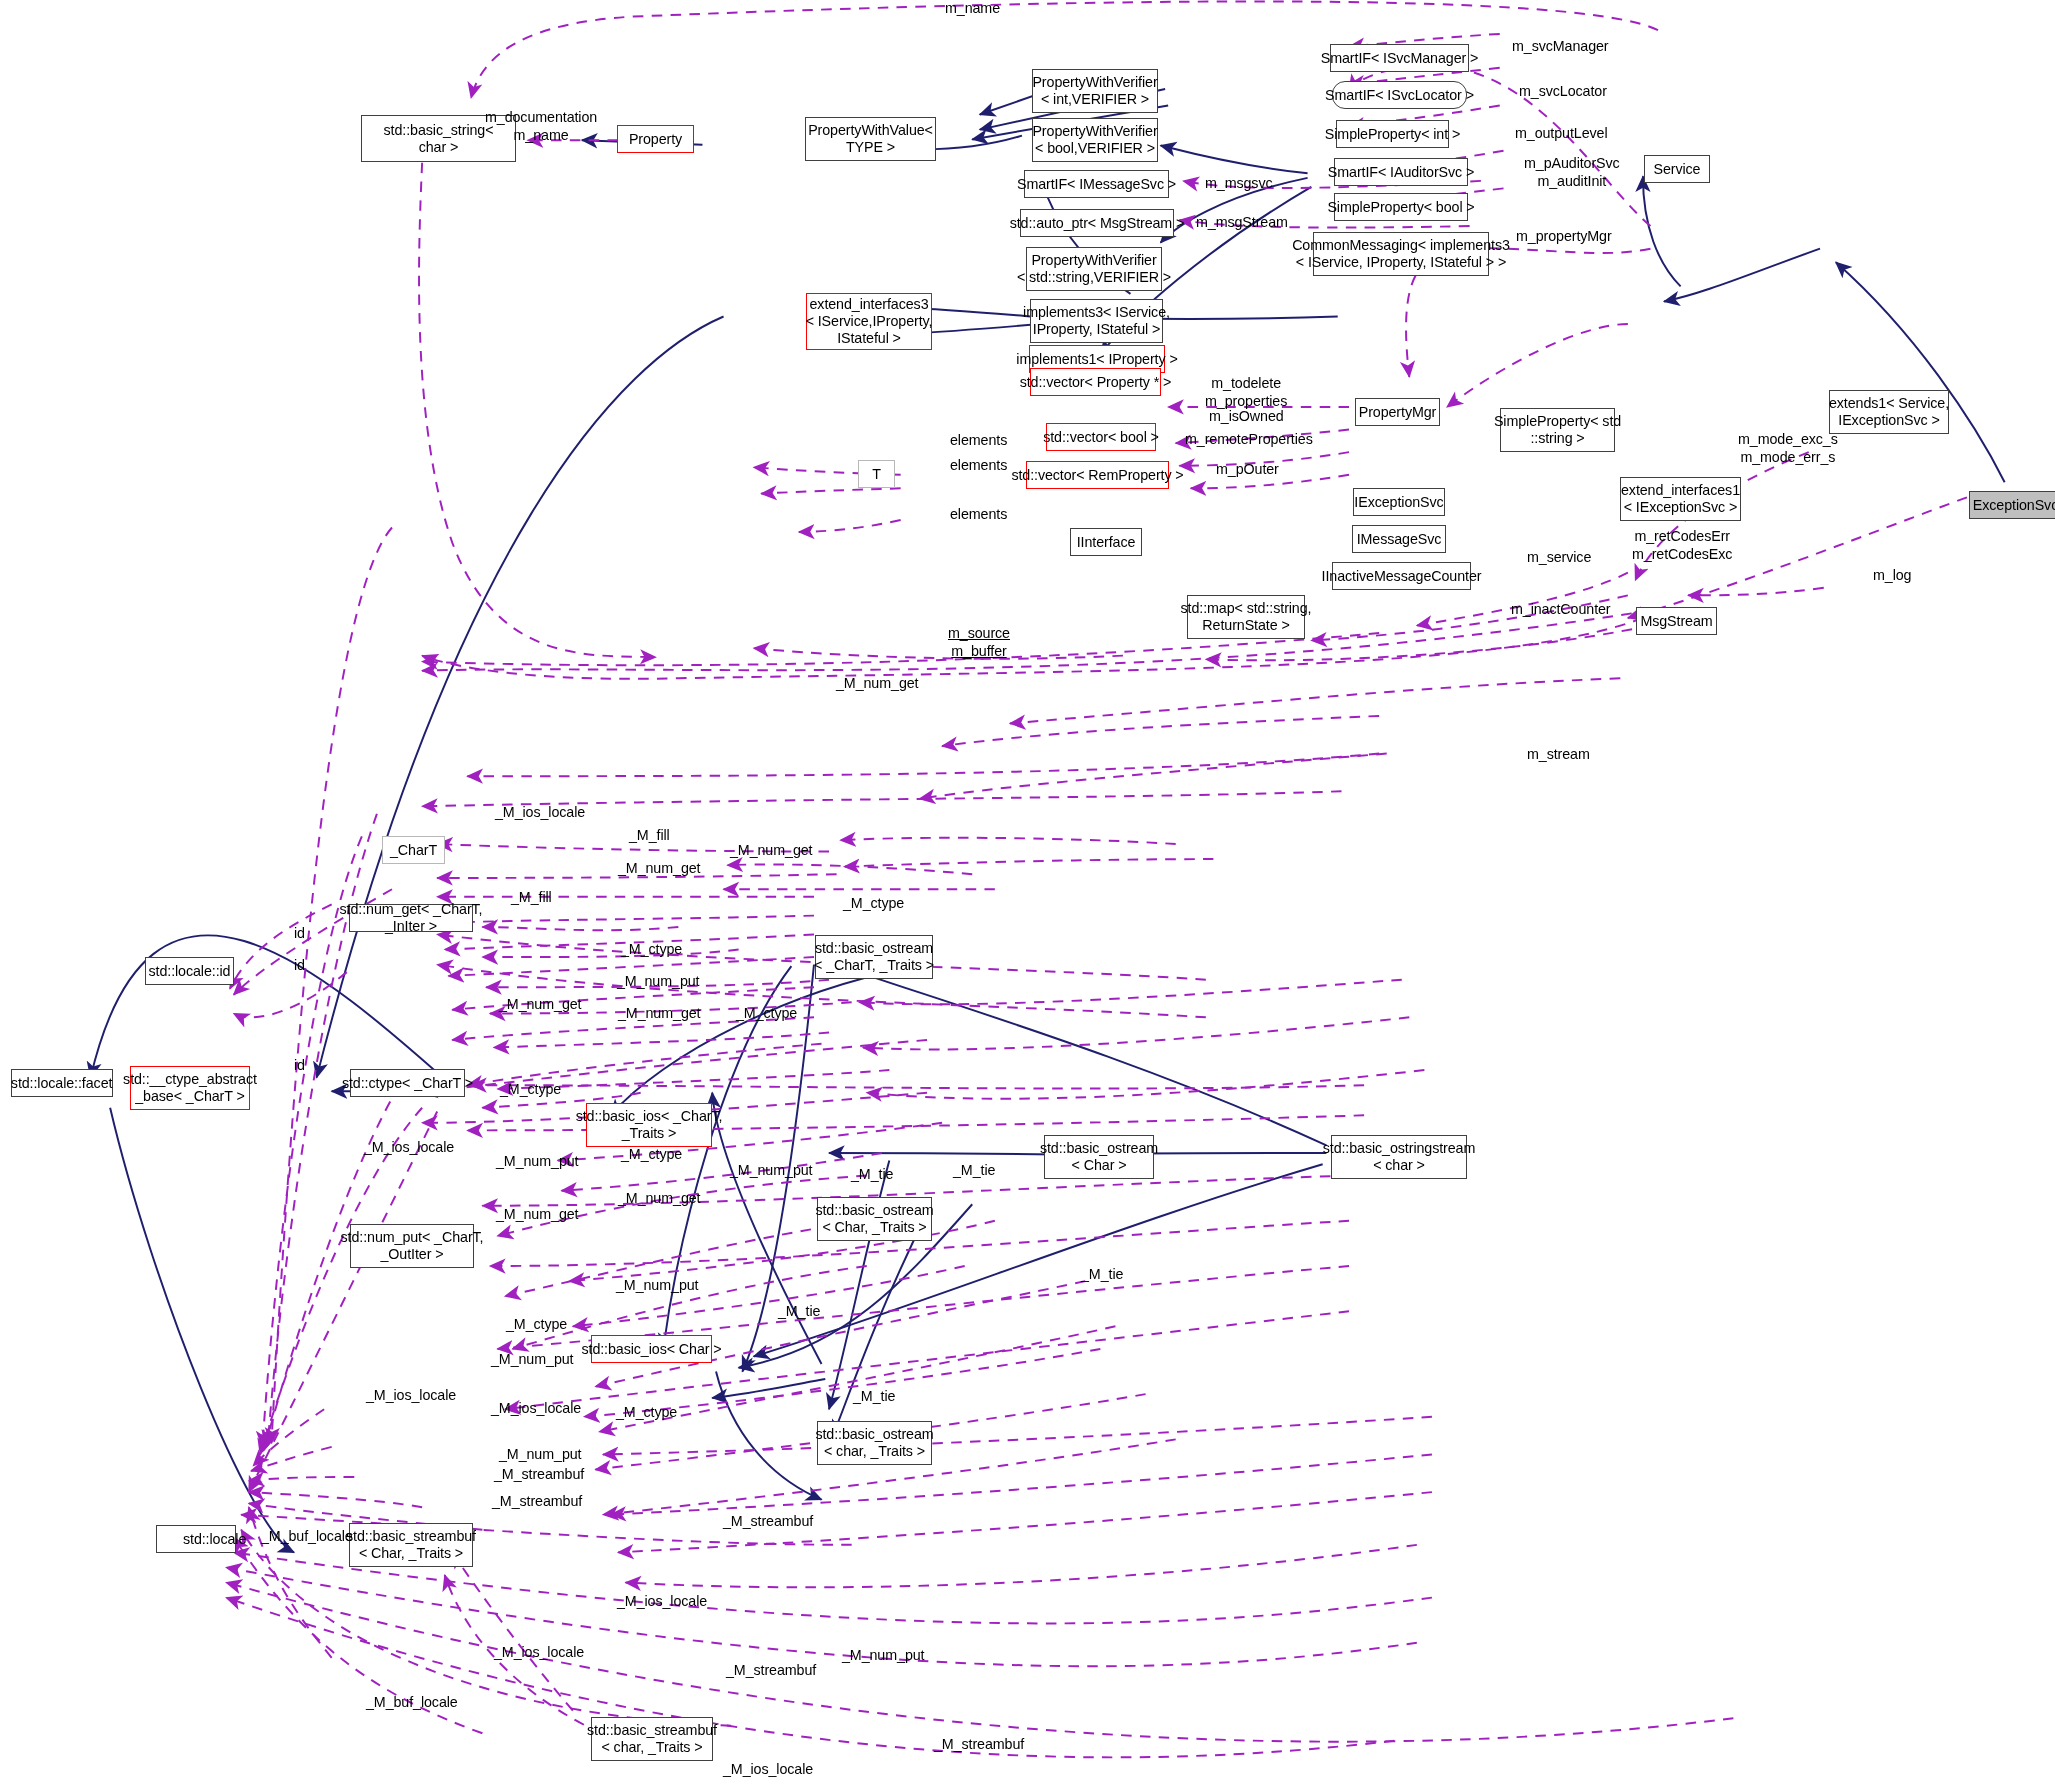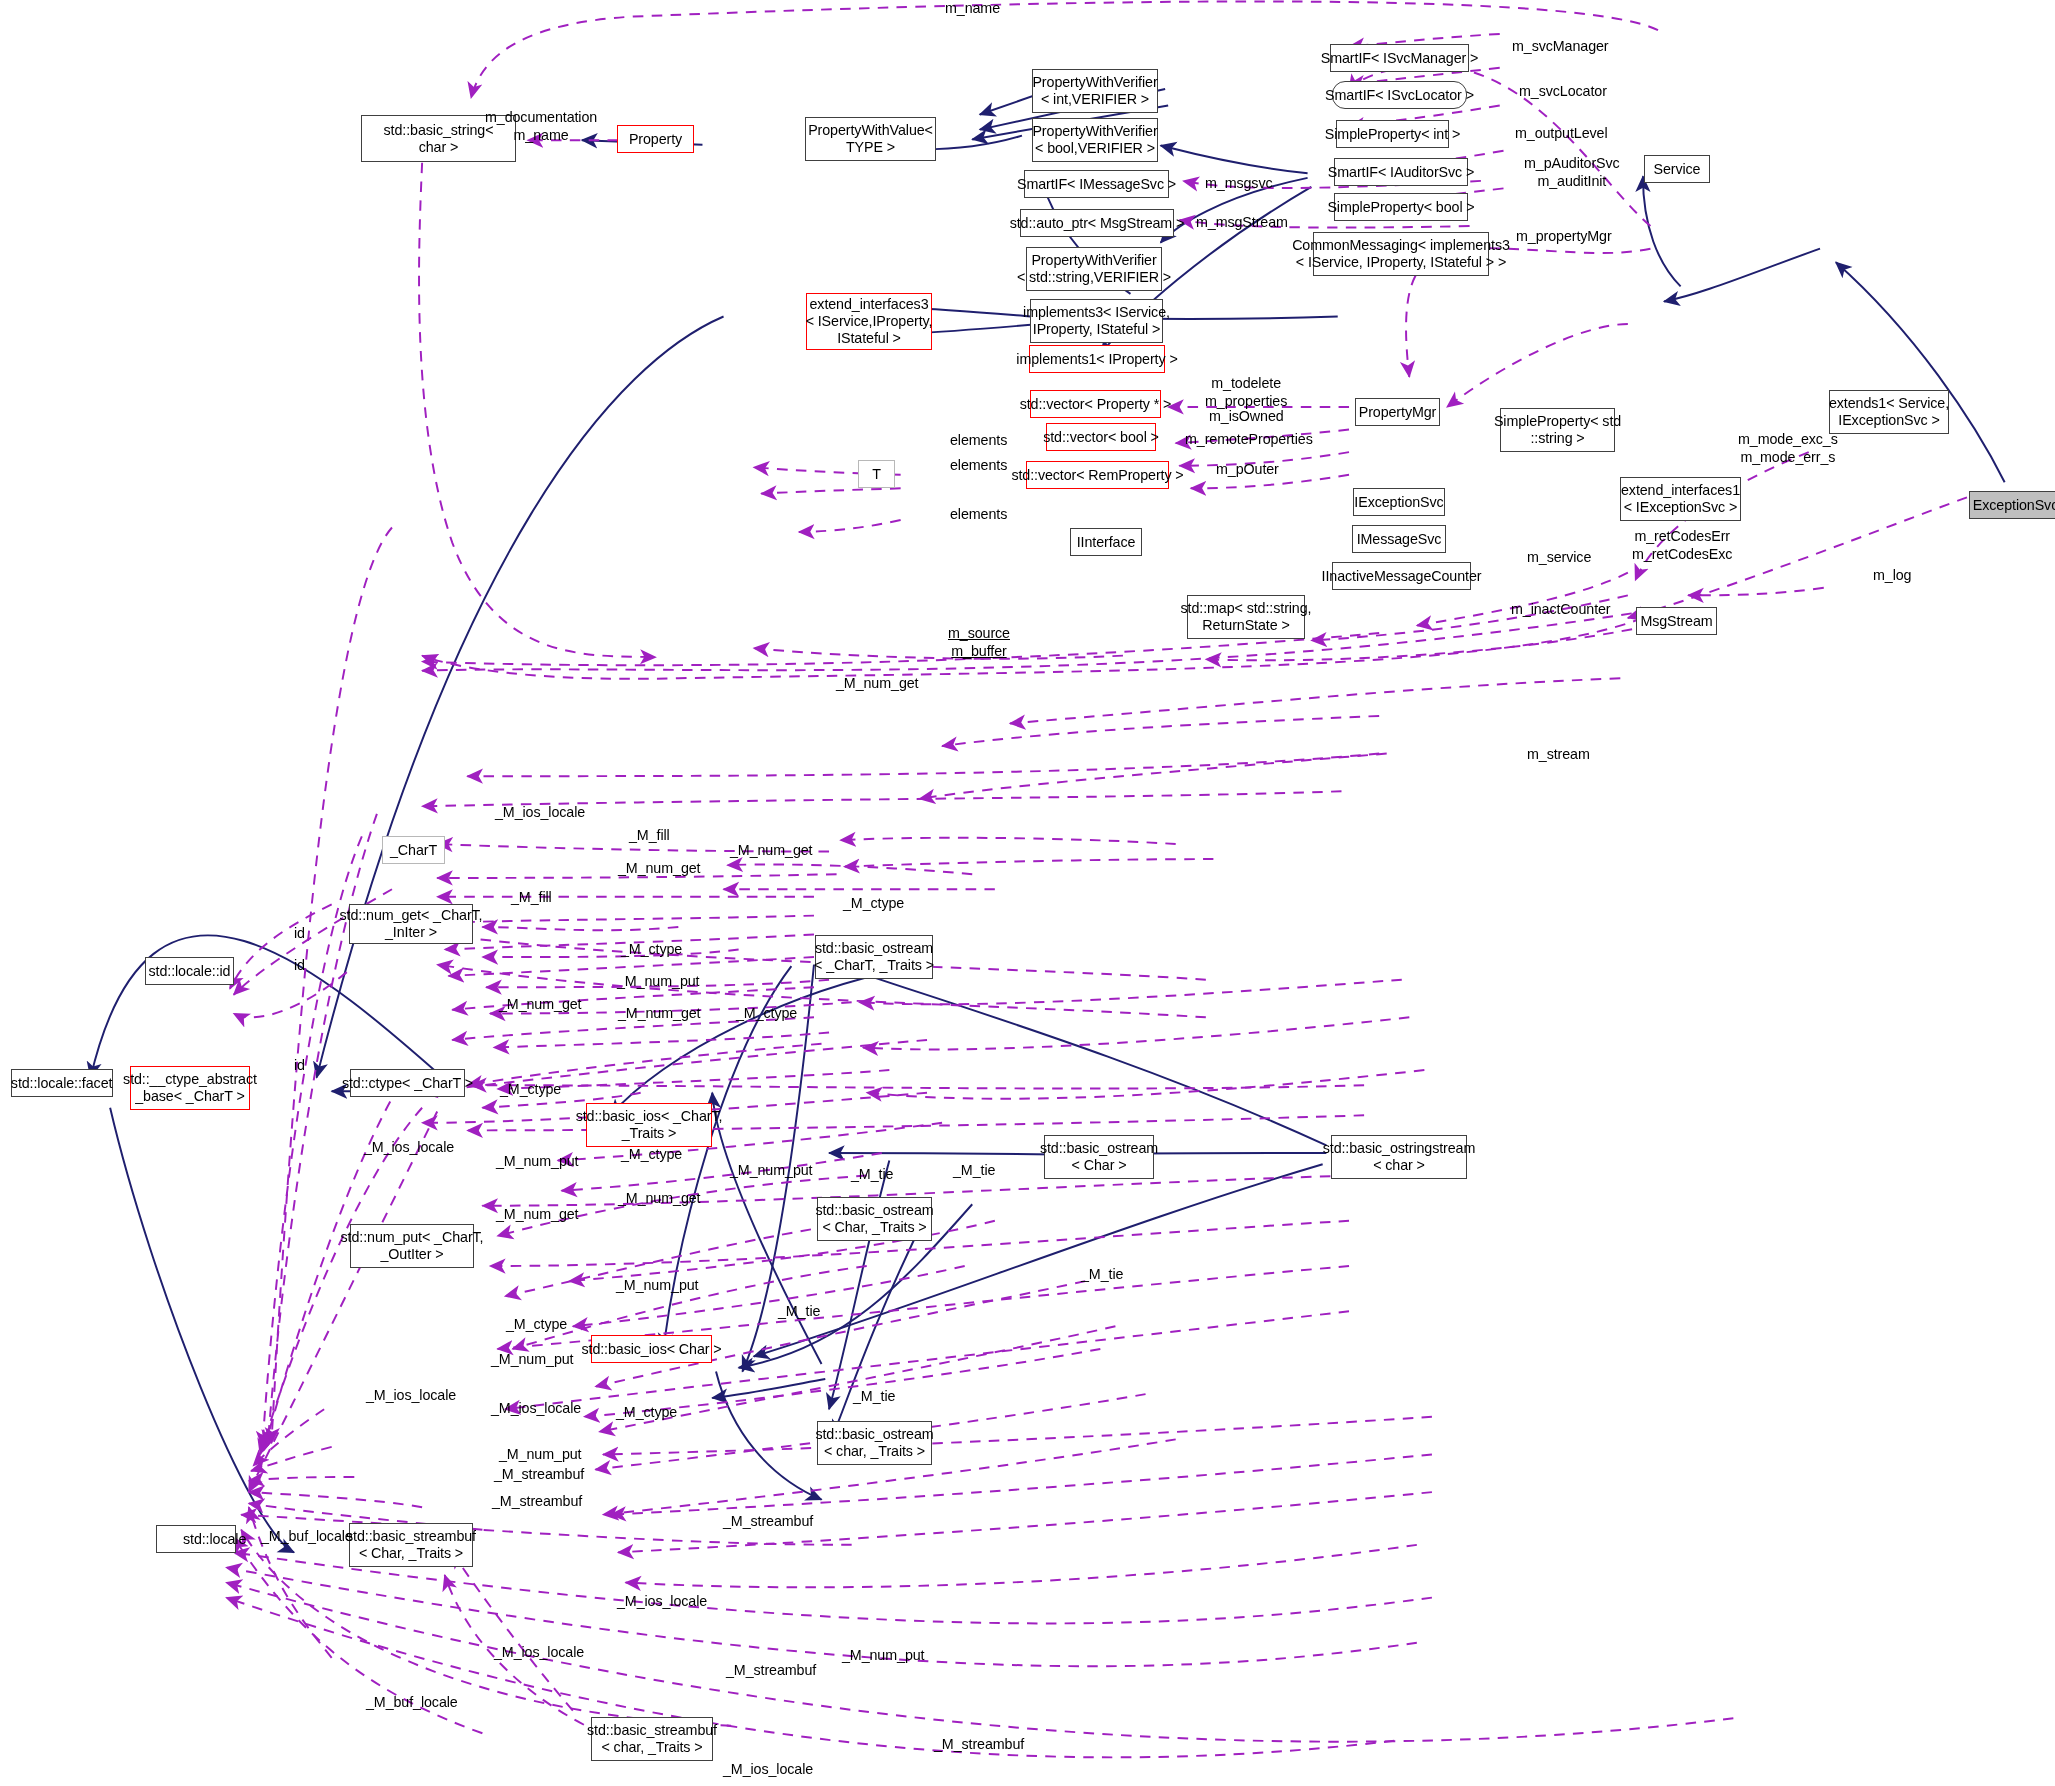--- a/index.html
+++ b/index.html
@@ -226,21 +226,21 @@
       <div class="node" style="left: 1024px; top: 170px; width: 145px; height: 28px;">SmartIF&lt; IMessageSvc &gt;</div>
       <div class="node" style="left: 1020px; top: 209px; width: 154px; height: 28px;">std::auto_ptr&lt; MsgStream &gt;</div>
       <div class="node" style="left: 1026px; top: 247px; width: 136px; height: 44px;">PropertyWithVerifier
 &lt; std::string,VERIFIER &gt;</div>
       <div class="node red" style="left: 806px; top: 293px; width: 126px; height: 57px;">extend_interfaces3
 &lt; IService,IProperty,
 IStateful &gt;</div>
       <div class="node" style="left: 1030px; top: 299px; width: 133px; height: 44px;">implements3&lt; IService,
 IProperty, IStateful &gt;</div>
       <div class="node red" style="left: 1029px; top: 345px; width: 136px; height: 28px;">implements1&lt; IProperty &gt;</div>
-      <div class="node red" style="left: 1030px; top: 390px; width: 131px; height: 28px;">std::vector&lt; Property * &gt;</div>
+      <div class="node red" style="left: 1030px; top: 368px; width: 131px; height: 28px;">std::vector&lt; Property * &gt;</div>
       <div class="node red" style="left: 1046px; top: 423px; width: 110px; height: 28px;">std::vector&lt; bool &gt;</div>
       <div class="node pale" style="left: 858px; top: 460px; width: 37px; height: 28px;">T</div>
       <div class="node red" style="left: 1026px; top: 461px; width: 143px; height: 28px;">std::vector&lt; RemProperty &gt;</div>
       <div class="node" style="left: 1330px; top: 44px; width: 139px; height: 28px;">SmartIF&lt; ISvcManager &gt;</div>
       <div class="node" style="left: 1332px; top: 81px; width: 135px; height: 28px; border-radius: 13px;">SmartIF&lt; ISvcLocator &gt;</div>
       <div class="node" style="left: 1336px; top: 120px; width: 113px; height: 28px;">SimpleProperty&lt; int &gt;</div>
       <div class="node" style="left: 1334px; top: 158px; width: 134px; height: 28px;">SmartIF&lt; IAuditorSvc &gt;</div>
       <div class="node" style="left: 1334px; top: 193px; width: 134px; height: 28px;">SimpleProperty&lt; bool &gt;</div>
       <div class="node" style="left: 1313px; top: 232px; width: 176px; height: 44px;">CommonMessaging&lt; implements3
 &lt; IService, IProperty, IStateful &gt; &gt;</div>
@@ -254,21 +254,21 @@
       <div class="node" style="left: 1187px; top: 595px; width: 118px; height: 44px;">std::map&lt; std::string,
 ReturnState &gt;</div>
       <div class="node" style="left: 1644px; top: 155px; width: 66px; height: 28px;">Service</div>
       <div class="node" style="left: 1620px; top: 477px; width: 121px; height: 44px;">extend_interfaces1
 &lt; IExceptionSvc &gt;</div>
       <div class="node" style="left: 1829px; top: 390px; width: 120px; height: 44px;">extends1&lt; Service,
 IExceptionSvc &gt;</div>
       <div class="node highlight" style="left: 1969px; top: 491px; width: 93px; height: 28px;">ExceptionSvc</div>
       <div class="node" style="left: 1636px; top: 607px; width: 81px; height: 28px;">MsgStream</div>
       <div class="node pale" style="left: 382px; top: 836px; width: 63px; height: 28px;">_CharT</div>
-      <div class="node" style="left: 349px; top: 904px; width: 124px; height: 40px;">std::num_get&lt; _CharT,
+      <div class="node" style="left: 349px; top: 904px; width: 124px; height: 28px;">std::num_get&lt; _CharT,
 _InIter &gt;</div>
       <div class="node" style="left: 145px; top: 957px; width: 89px; height: 28px;">std::locale::id</div>
       <div class="node" style="left: 10.6px; top: 1069px; width: 102px; height: 28px;">std::locale::facet</div>
       <div class="node red" style="left: 130px; top: 1066px; width: 120px; height: 44px;">std::__ctype_abstract
 _base&lt; _CharT &gt;</div>
       <div class="node" style="left: 350px; top: 1069px; width: 115px; height: 28px;">std::ctype&lt; _CharT &gt;</div>
       <div class="node" style="left: 350px; top: 1224px; width: 124px; height: 44px;">std::num_put&lt; _CharT,
 _OutIter &gt;</div>
       <div class="node" style="left: 156px; top: 1525px; width: 80px; height: 28px; padding-left: 41px;">std::locale</div>
       <div class="node" style="left: 349px; top: 1523px; width: 124px; height: 44px;">std::basic_streambuf

